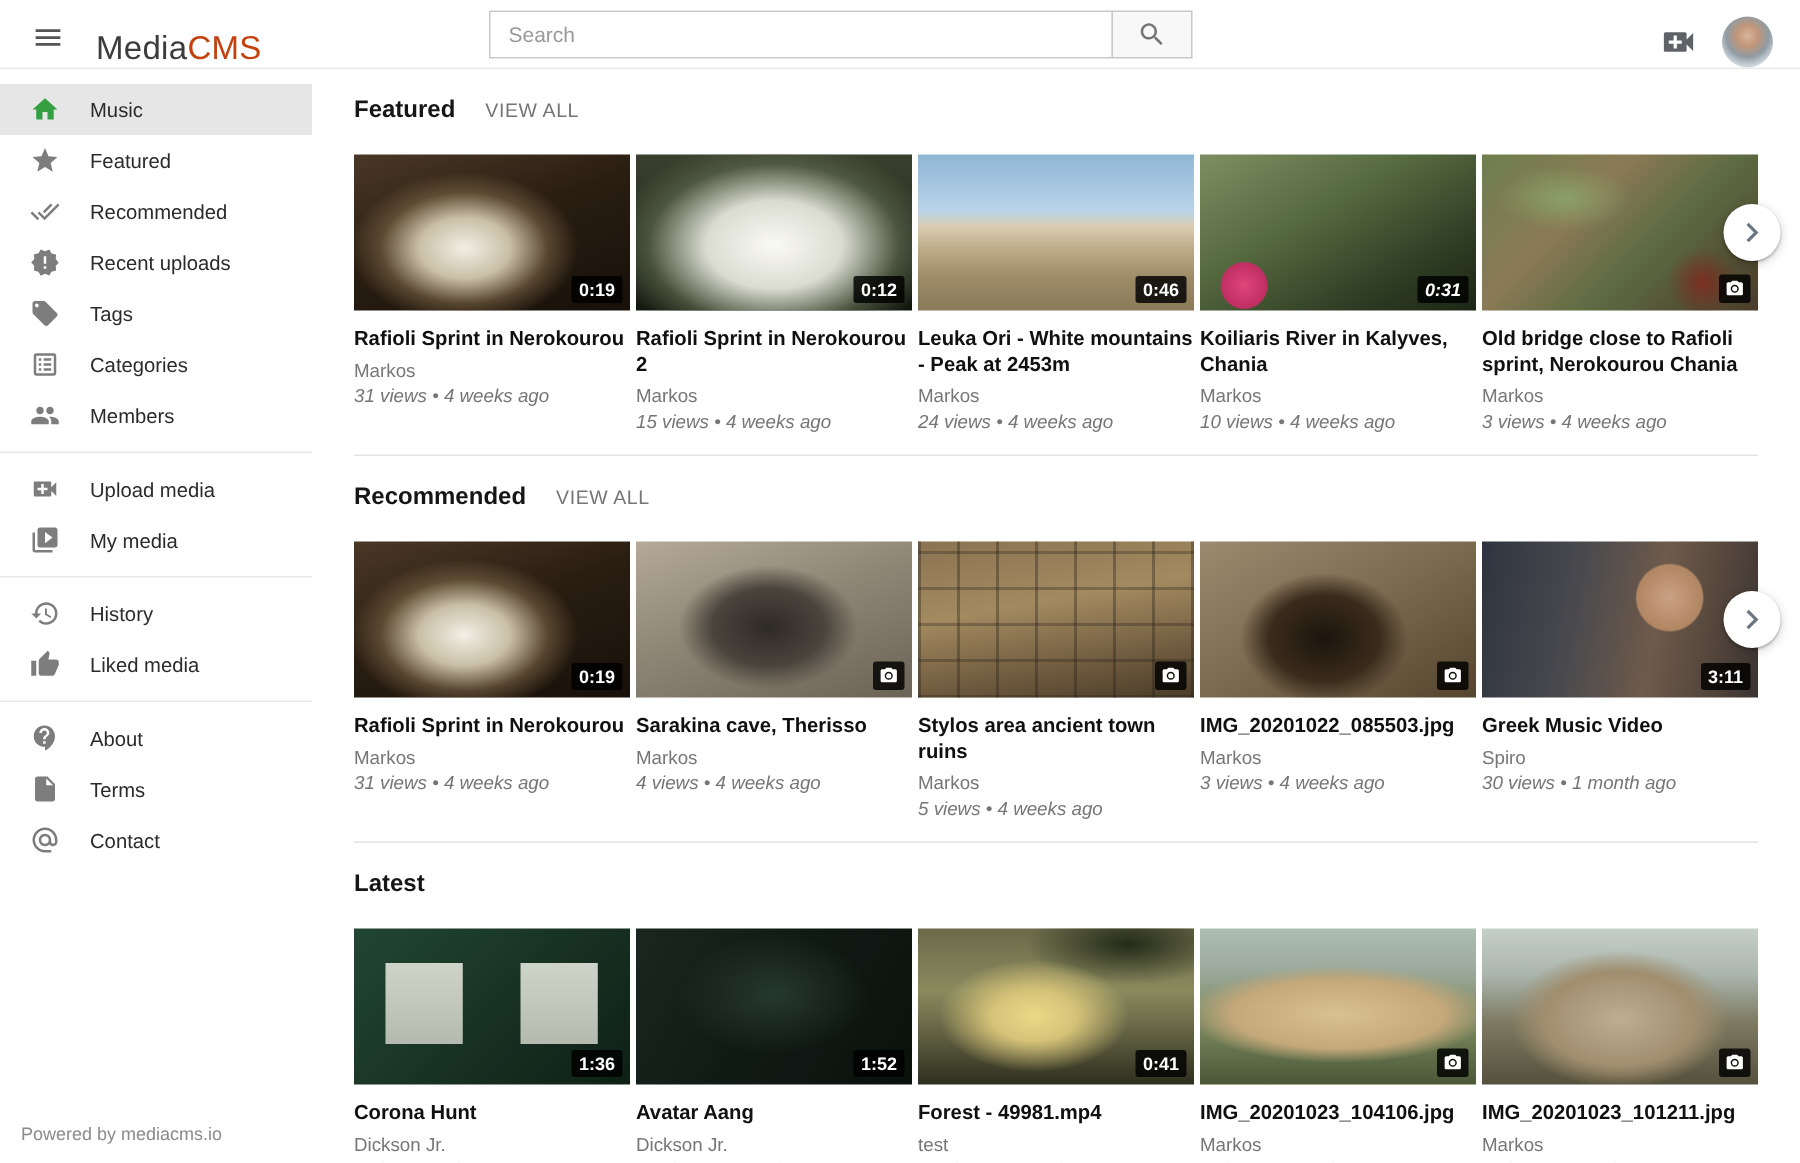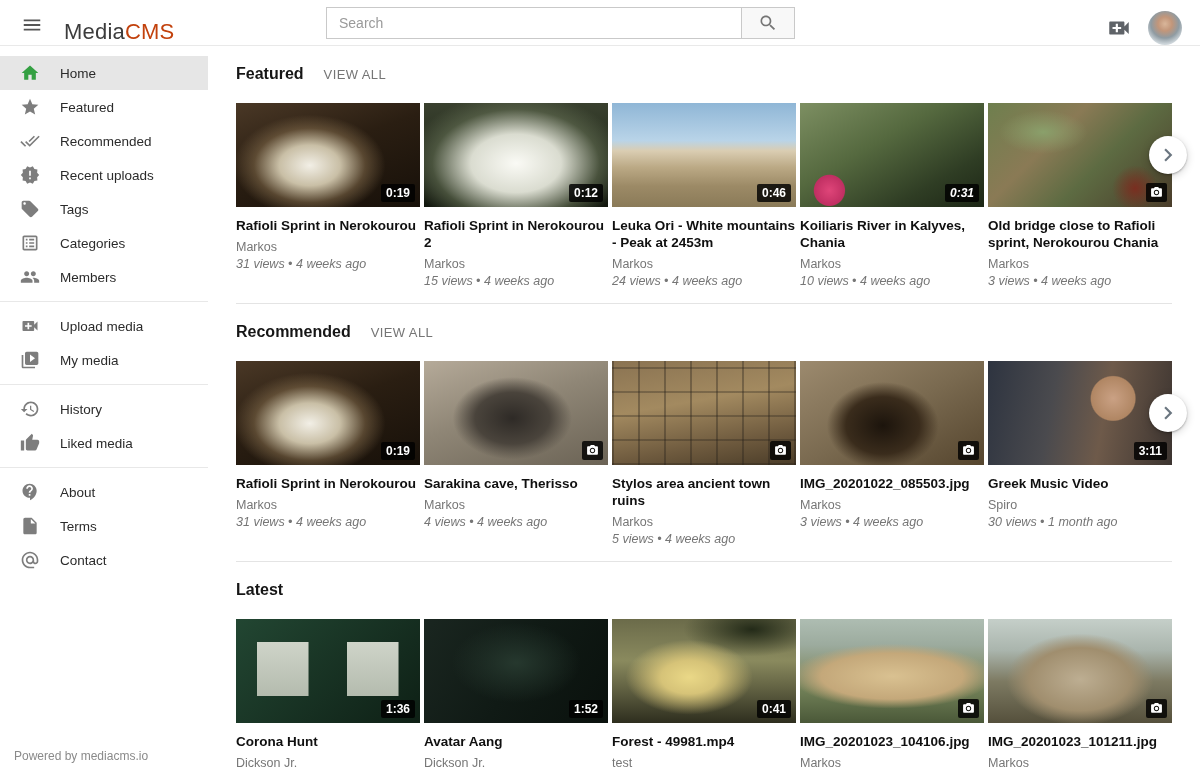--- a/index.html
+++ b/index.html
@@ -154,21 +154,21 @@
 
   <div class="content">
     <aside class="sidebar">
       <nav id="sidebar-nav">
   <div class="sb-item active">
     <span class="sb-icon">
               <svg viewBox="0 0 24 24" width="20" height="20" fill="currentColor">
                 <path d="M10 20v-6h4v6h5v-8h3L12 3 2 12h3v8z"></path>
               </svg>
             </span>
-    <span class="sb-label">Home</span>
+    <span class="sb-label">Music</span>
   </div>
 
   <div class="sb-item">
     <span class="sb-icon">
               <svg viewBox="0 0 24 24" width="20" height="20" fill="currentColor">
                 <path d="M12 17.27L18.18 21l-1.64-7.03L22 9.24l-7.19-.61L12 2 9.19 8.63 2 9.24l5.46 4.73L5.82 21z"></path>
               </svg>
             </span>
     <span class="sb-label">Featured</span>
   </div>

